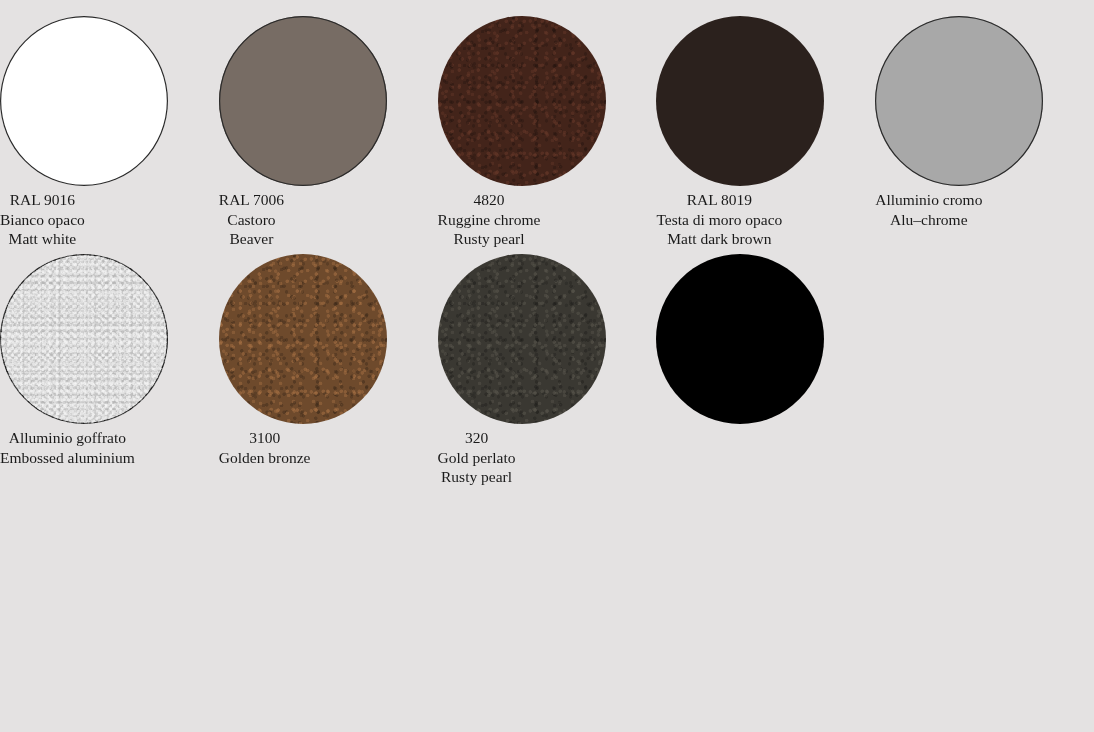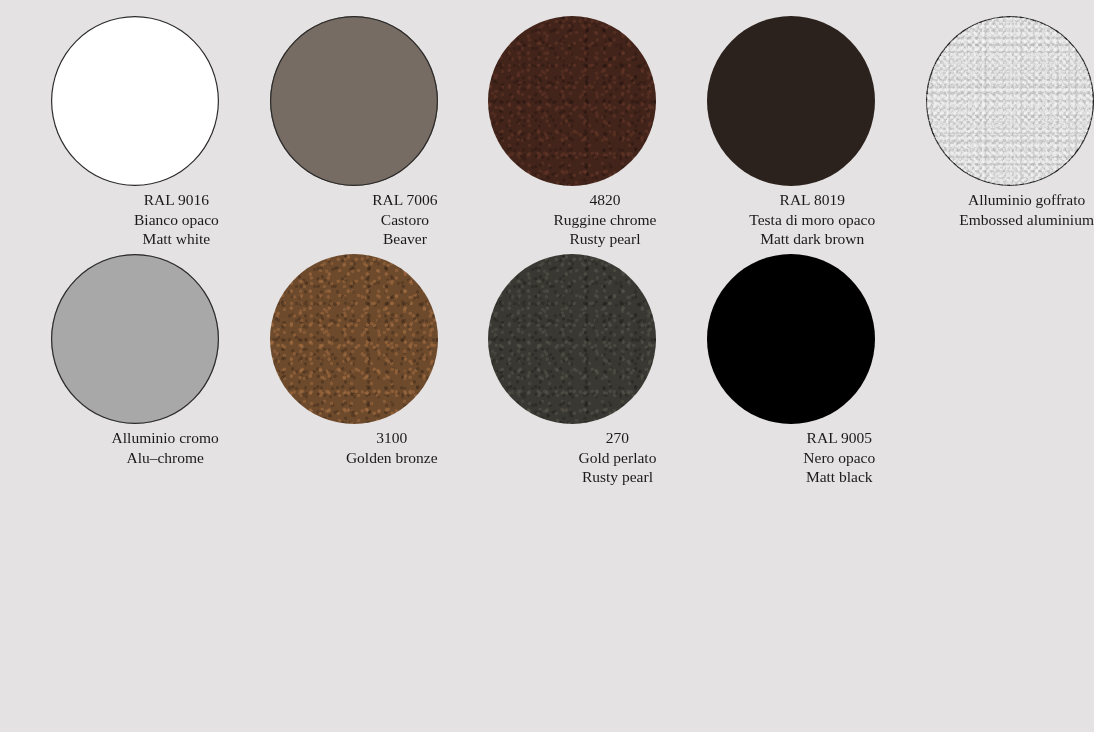--- a/index.html
+++ b/index.html
@@ -24,21 +24,21 @@
   .grid {
     display: grid;
     grid-template-columns: repeat(5, 218.8px);
     grid-template-rows: 238px 238px 238px;
     width: 1094px;
   }
   .cell {
     position: relative;
     display: flex;
     flex-direction: column;
-    align-items: flex-end;
+    align-items: flex-start;
   }
   .cell.empty {
     visibility: hidden;
   }
   .swatch-wrap {
     height: 186px;
     display: flex;
     align-items: flex-start;
     justify-content: center;
     padding-top: 16px;
@@ -142,62 +142,57 @@
           <div class="swatch" title="Matt dark brown" style="background-color: rgb(43, 33, 29);"></div>
         </div>
         <div class="labels">
           <span class="line">RAL 8019</span>
           <span class="line">Testa di moro opaco</span>
           <span class="line">Matt dark brown</span>
         </div>
       </div>
       <div class="cell">
         <div class="swatch-wrap">
+          <div class="swatch outlined" title="Alu–chrome" style="background-color: rgb(168, 168, 168);"></div>
+        </div>
+        <div class="labels">
+          <span class="line">Alluminio cromo</span>
+          <span class="line">Alu–chrome</span>
+        </div>
+      </div>
+      <div class="cell">
+        <div class="swatch-wrap">
           <div class="swatch outlined textured fine-texture" title="Embossed aluminium" style="background-color: rgb(212, 212, 212);"></div>
         </div>
         <div class="labels">
           <span class="line">Alluminio goffrato</span>
           <span class="line">Embossed aluminium</span>
-        </div>
-      </div>
-      <div class="cell">
-        <div class="swatch-wrap">
-          <div class="swatch outlined" title="Alu–chrome" style="background-color: rgb(168, 168, 168);"></div>
-        </div>
-        <div class="labels">
-          <span class="line">Alluminio cromo</span>
-          <span class="line">Alu–chrome</span>
         </div>
       </div>
       <div class="cell">
         <div class="swatch-wrap">
           <div class="swatch textured" title="Golden bronze" style="background-color: rgb(110, 74, 44);"></div>
         </div>
         <div class="labels">
           <span class="line">3100</span>
           <span class="line">Golden bronze</span>
         </div>
       </div>
       <div class="cell">
         <div class="swatch-wrap">
           <div class="swatch textured" title="Black pearl" style="background-color: rgb(58, 56, 50);"></div>
         </div>
         <div class="labels">
-          <span class="line">270</span>
+          <span class="line">320</span>
           <span class="line">Gold perlato</span>
           <span class="line">Rusty pearl</span>
         </div>
       </div>
       <div class="cell">
         <div class="swatch-wrap">
           <div class="swatch" title="Matt black" style="background-color: rgb(0, 0, 0);"></div>
-        </div>
-        <div class="labels">
-          <span class="line">RAL 9005</span>
-          <span class="line">Nero opaco</span>
-          <span class="line">Matt black</span>
         </div>
       </div>
       <div class="cell empty"></div>
       <div class="cell empty"></div>
       <div class="cell empty"></div>
     </div>
 </div>
 
 </body></html>

